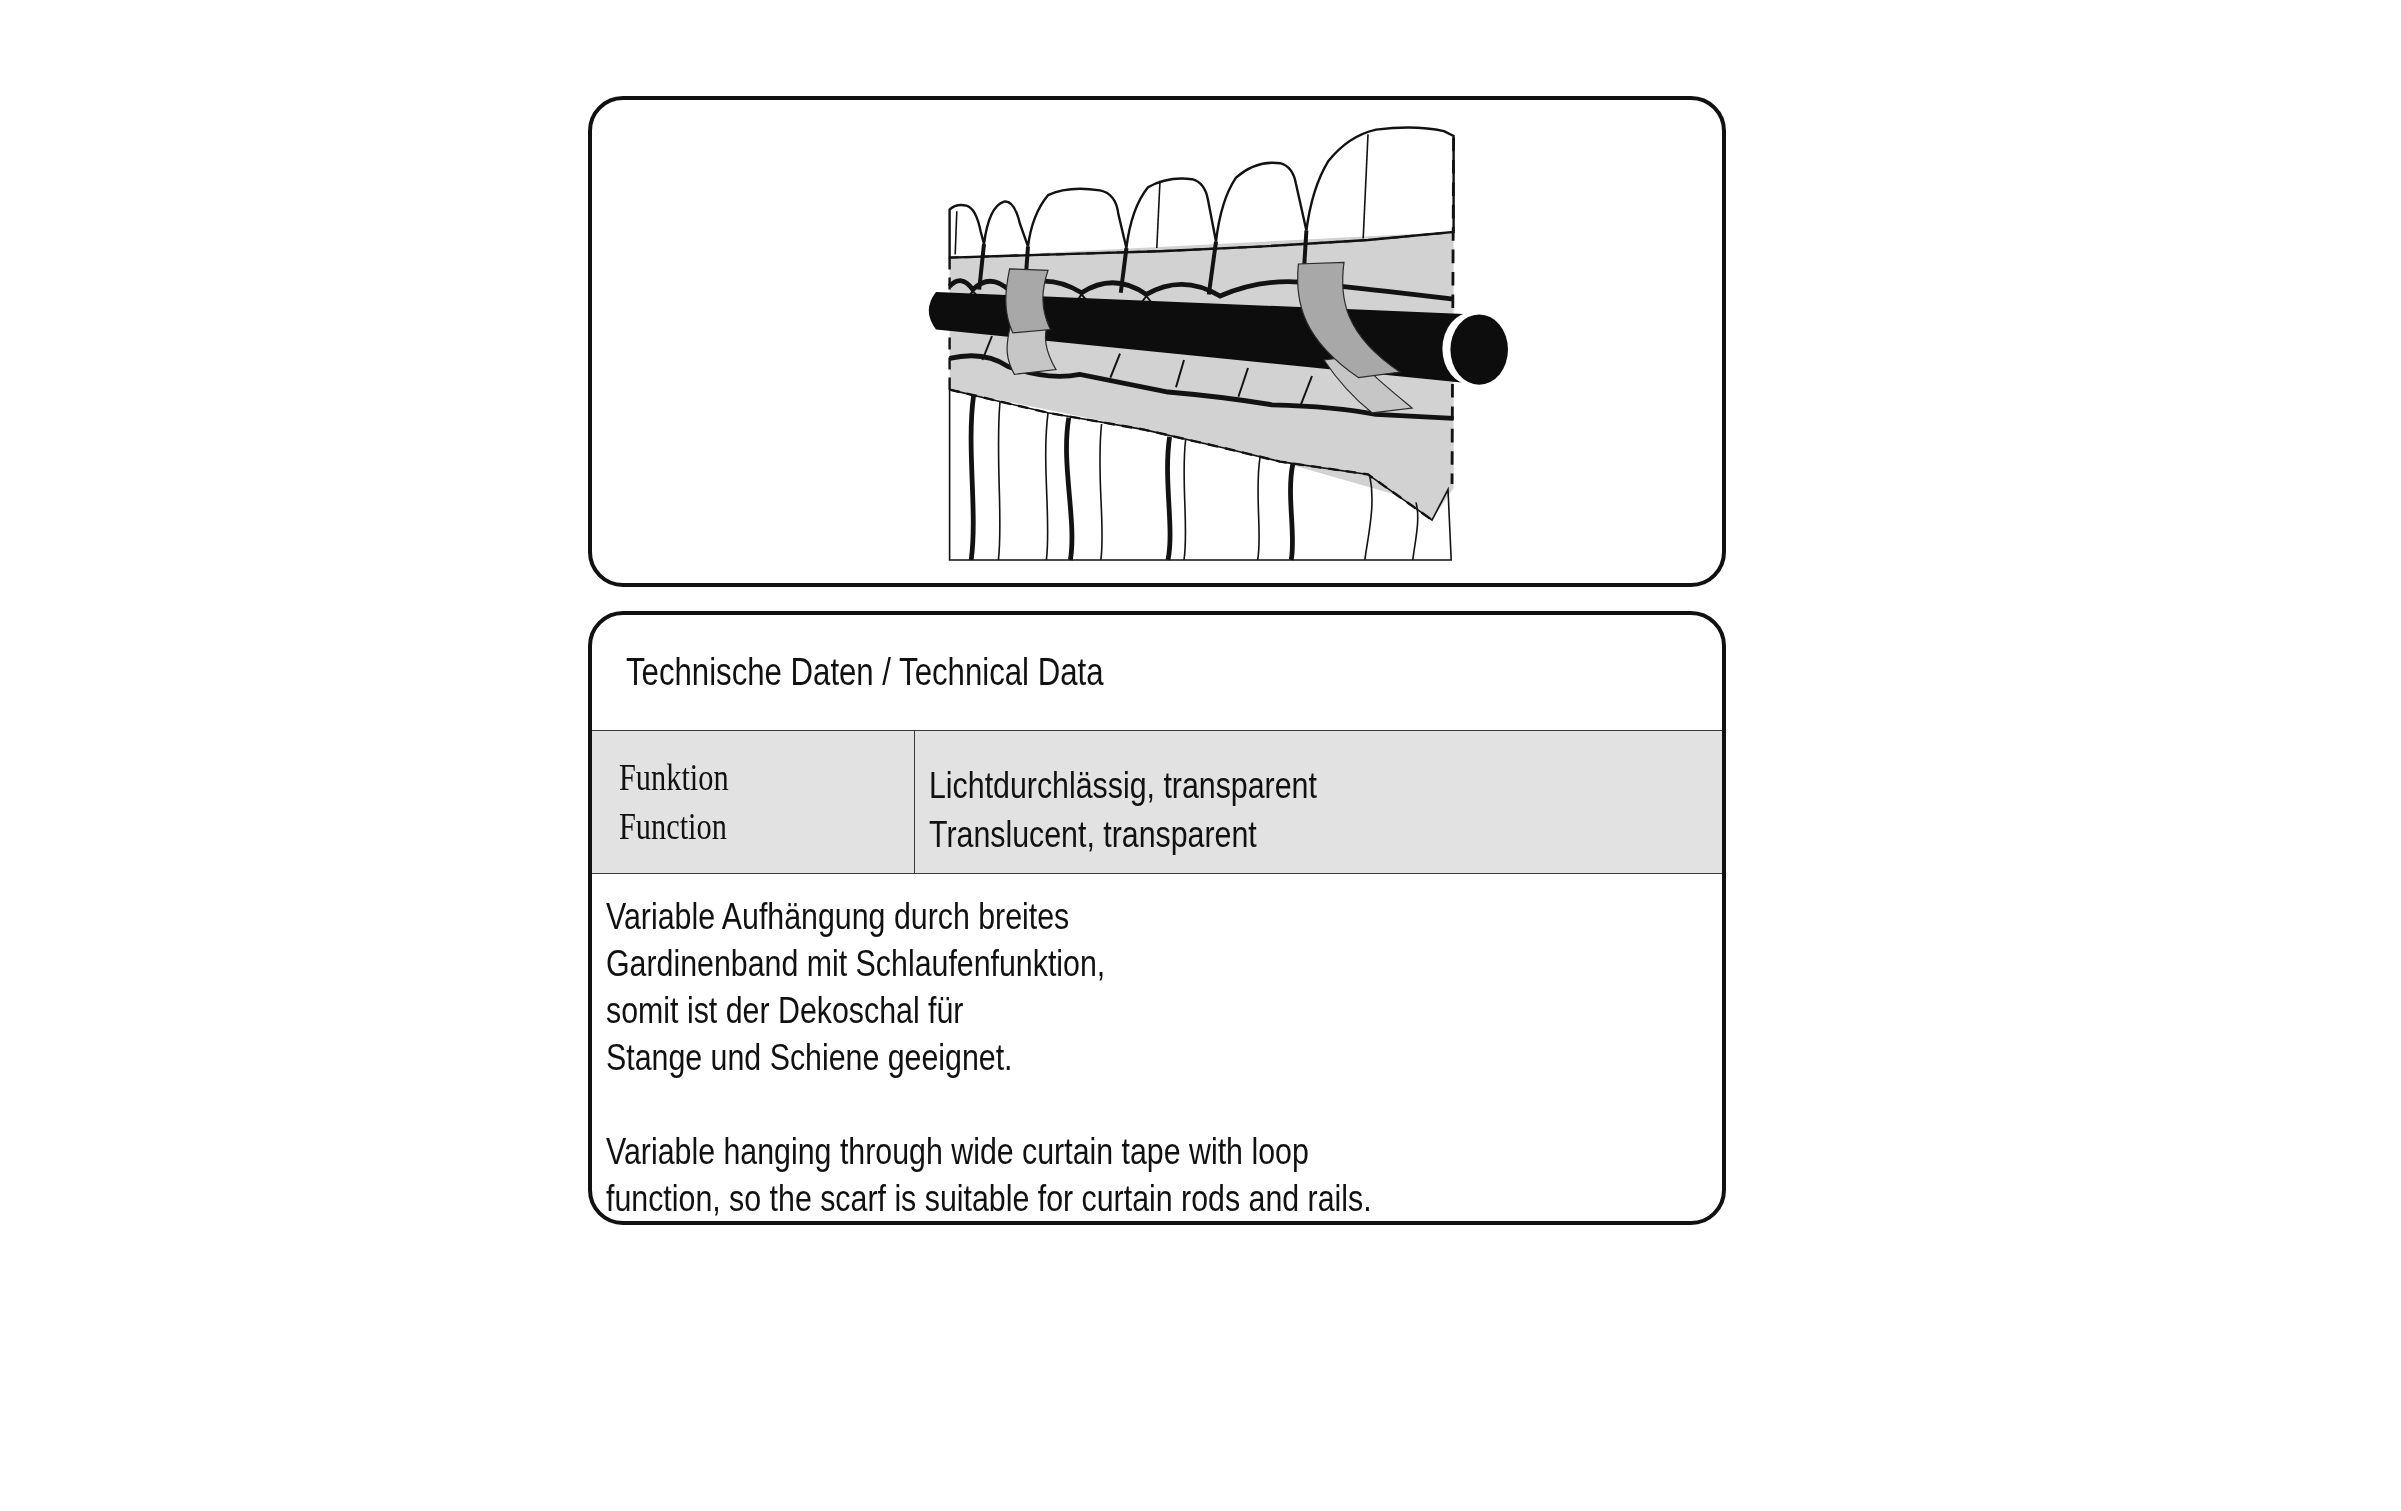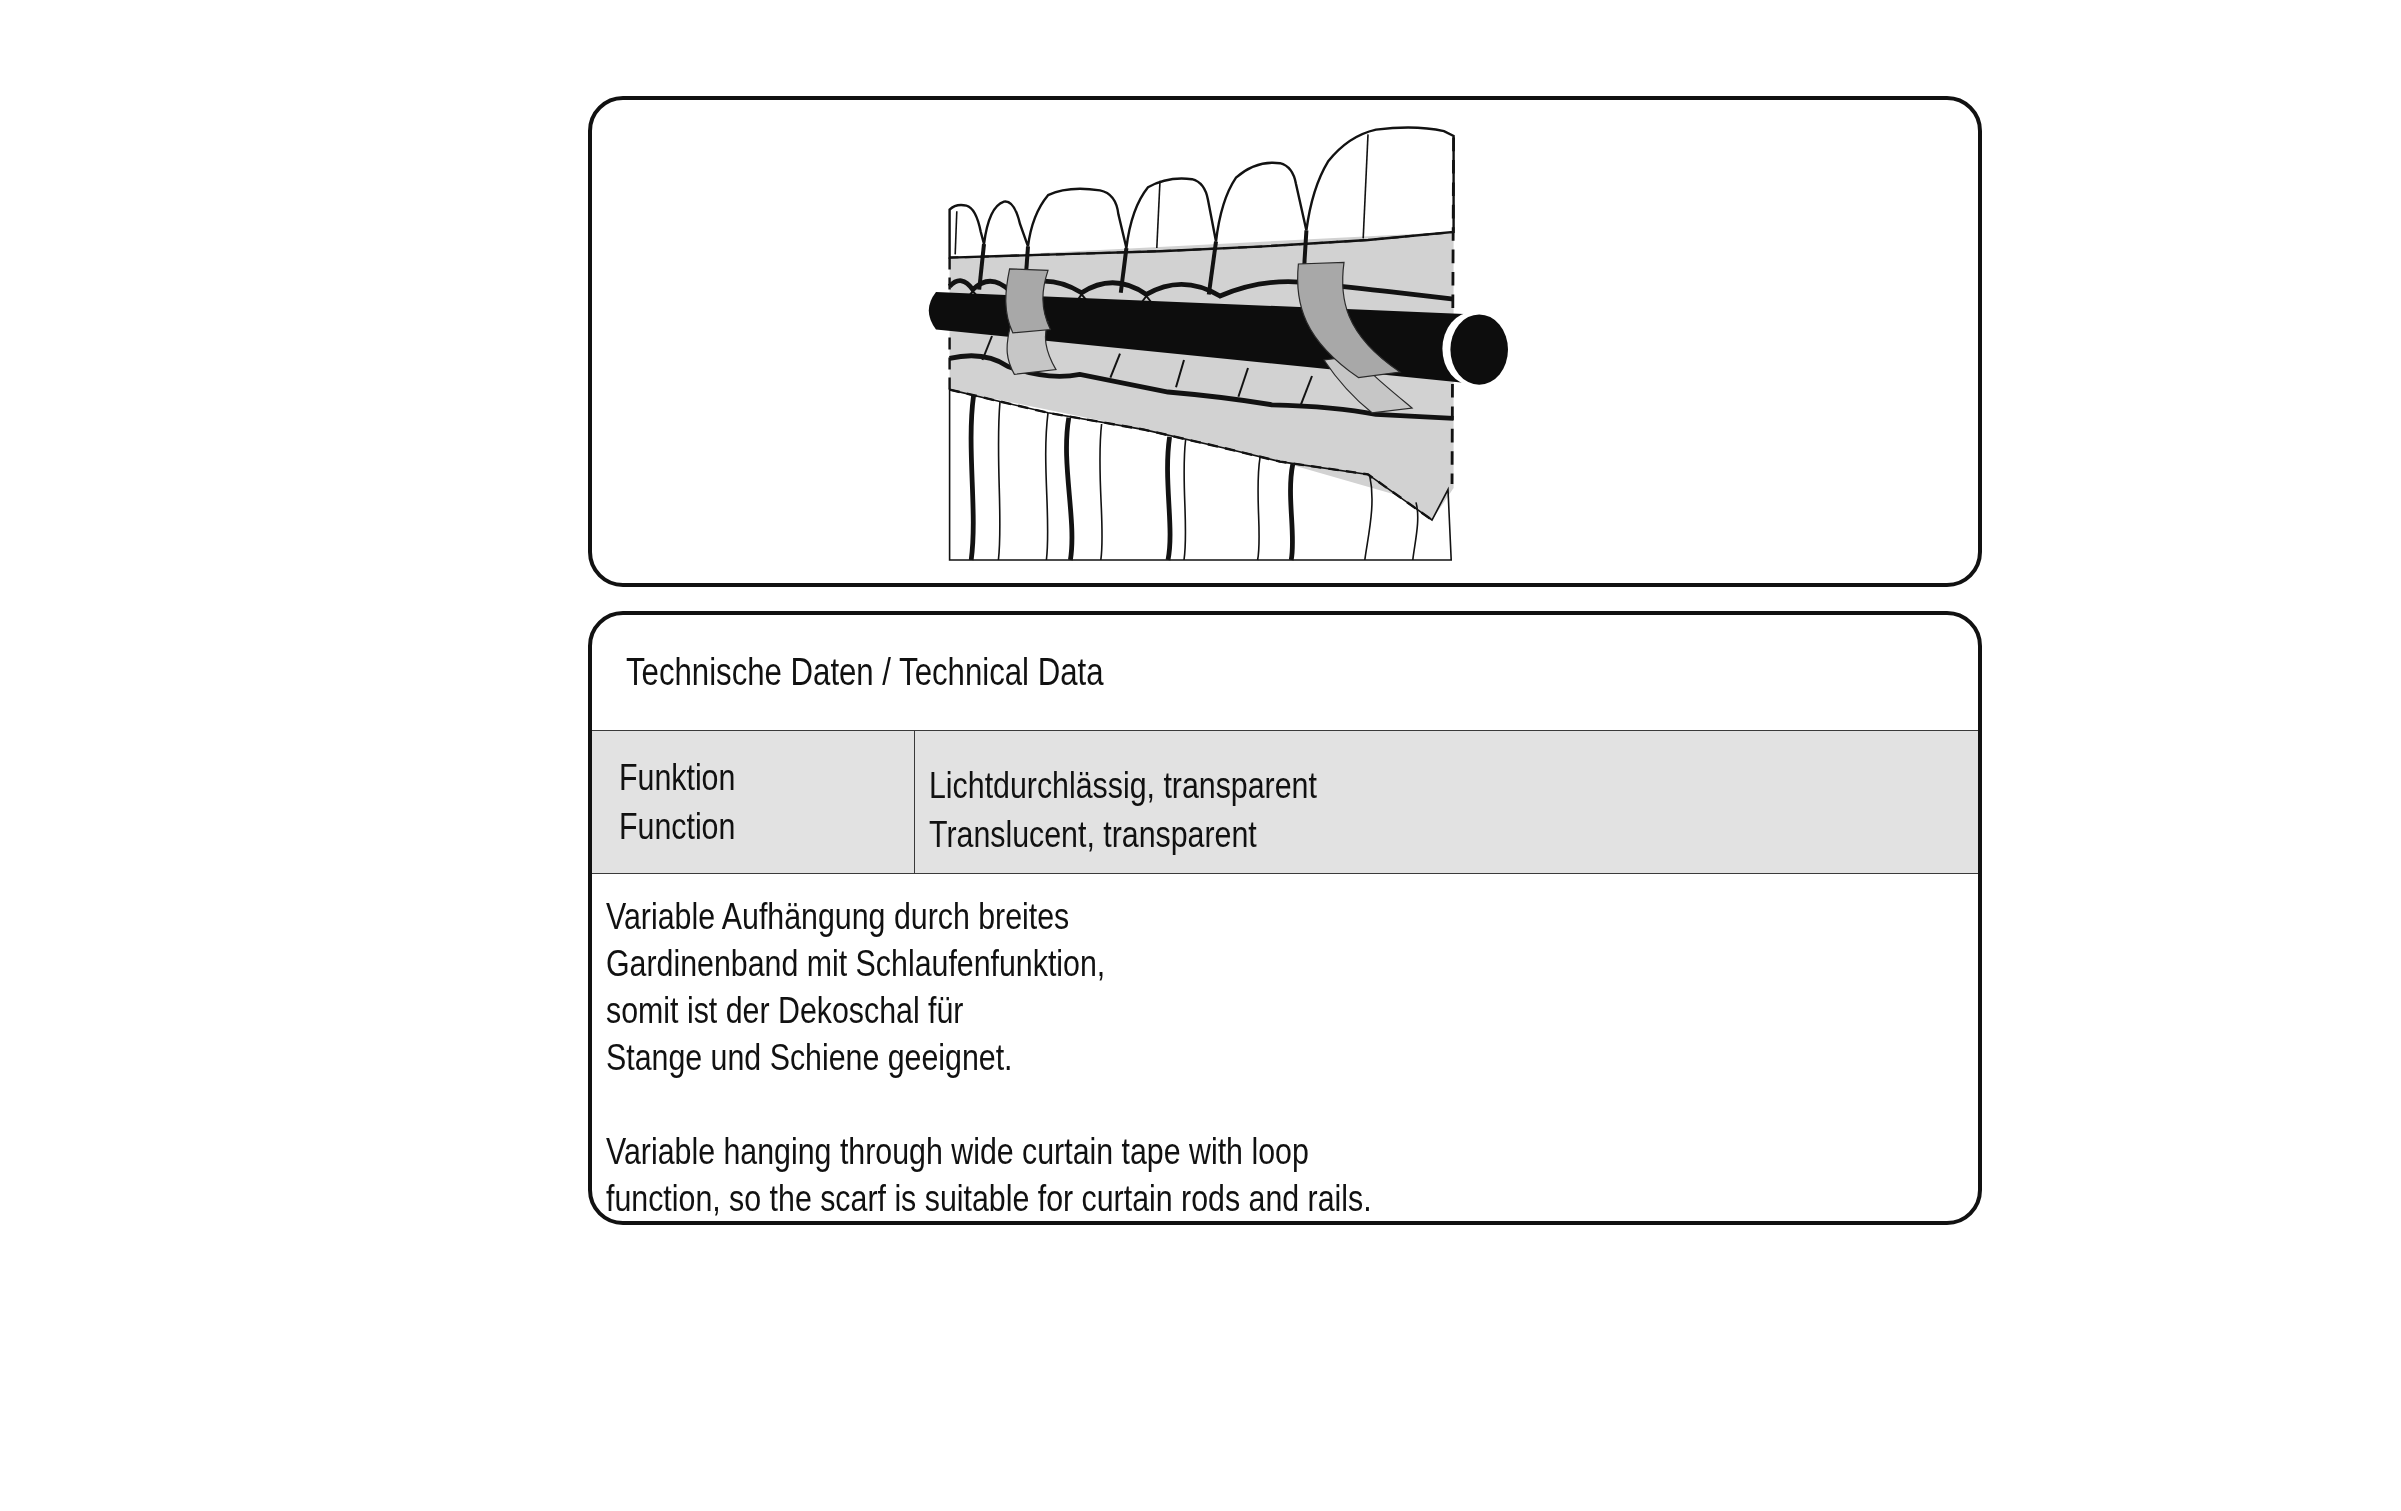--- a/index.html
+++ b/index.html
@@ -12,21 +12,21 @@
     --border:#111111;
     --rule:#3a3a3a;
   }
   html,body{margin:0;padding:0;}
   body{
     width:2401px;height:1511px;background:#ffffff;position:relative;
     font-family:"Liberation Sans","DejaVu Sans",sans-serif;color:#111;
     overflow:hidden;
   }
   .panel{
-    position:absolute;left:588px;width:1394px;background:#fff;
+    position:absolute;left:588px;width:1138px;background:#fff;
     border:4px solid var(--border);border-radius:35px;box-sizing:border-box;
   }
   #panel-illustration{top:96px;height:491px;}
   #panel-table{top:611px;height:614px;display:flex;flex-direction:column;overflow:hidden;}
 
   .cond{transform:scaleX(0.82);transform-origin:left center;white-space:pre;display:inline-block;}
 
   .title-row{height:115px;display:flex;align-items:center;padding-left:34px;flex:0 0 auto;}
   .title-row .t{font-size:38px;}
 
@@ -34,21 +34,21 @@
     height:144px;flex:0 0 auto;background:var(--row-shaded);
     border-top:1.6px solid var(--rule);border-bottom:1.6px solid var(--rule);
     display:flex;box-sizing:border-box;
   }
   .row-var{flex:1 1 auto;display:flex;}
 
   .cell-label{
     width:323px;flex:0 0 323px;border-right:1.6px solid var(--rule);
     box-sizing:border-box;padding-left:27px;
   }
-  .row-fn .cell-label{display:flex;align-items:center;}
+  .row-fn .cell-label{display:flex;align-items:center;font-family:Liberation Serif, serif;}
   .cell-value{flex:1 1 auto;padding-left:14.4px;}
   .row-fn .cell-value{display:flex;align-items:center;margin-top:16px;}
 
   .txt{font-size:37px;line-height:49px;}
   .row-var .cell-value .txt{line-height:47px;display:block;padding-top:19px;}
   .label-de{margin-top:86px;}
   .label-en{margin-top:86px;}
 
   #curtain-svg{position:absolute;left:328px;top:20px;width:608px;height:464px;}
 

